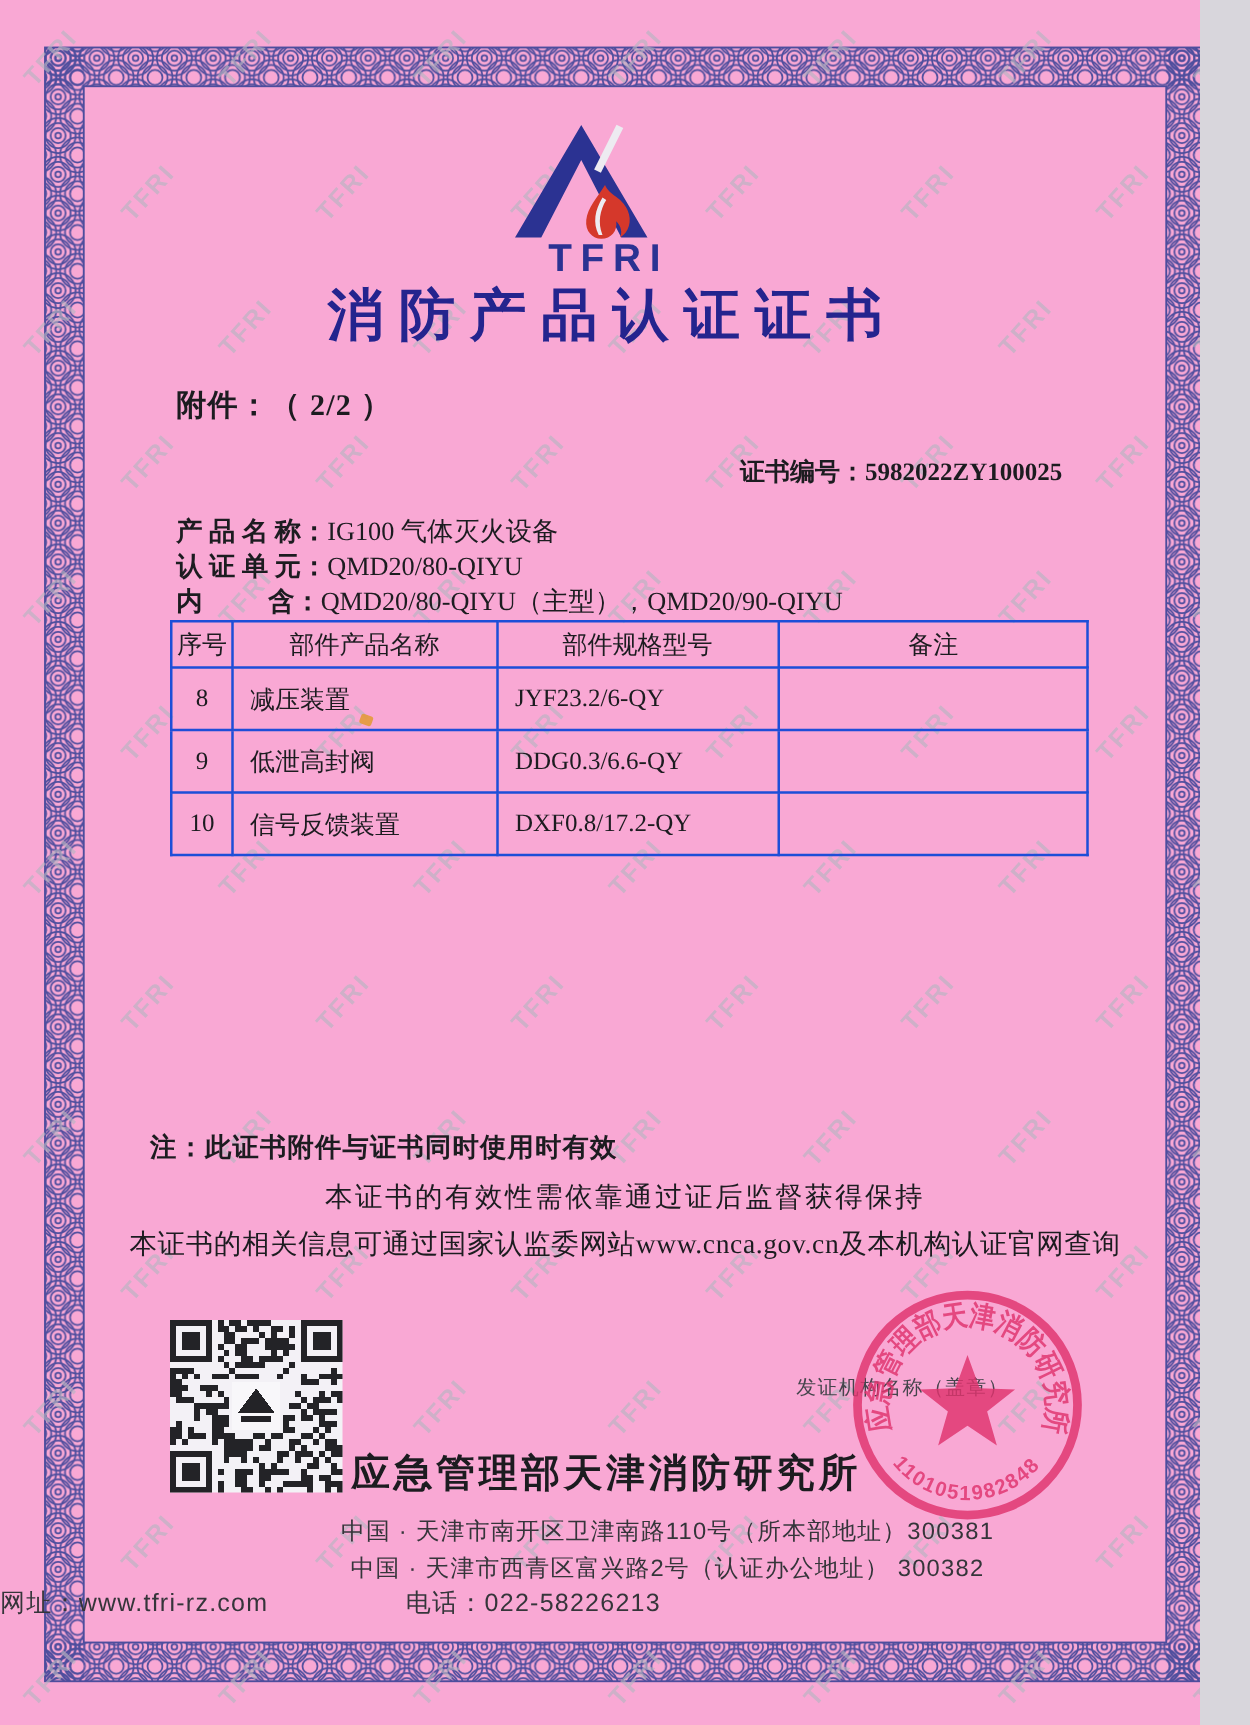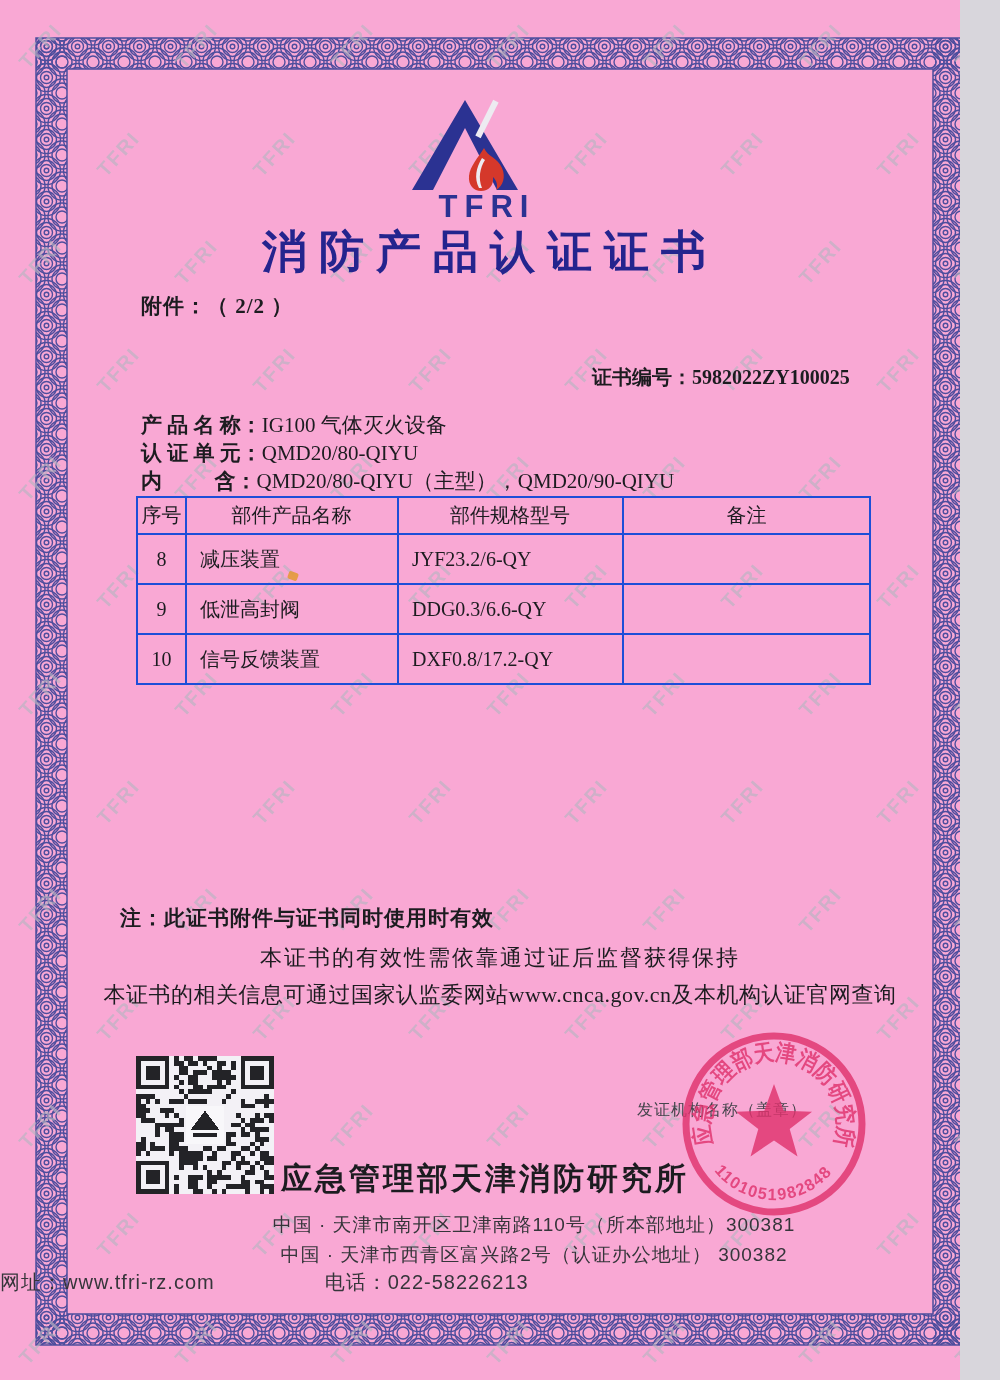--- a/index.html
+++ b/index.html
@@ -5,21 +5,21 @@
   html,body{margin:0;padding:0;background:#d8d6dc;}
   .page{
     position:relative;width:960px;height:1380px;
     background:#f9a8d4;overflow:hidden;
     font-family:"Liberation Serif","DejaVu Serif",serif;
     color:#1c1c20;
   }
   .bg-decor{position:absolute;left:0;top:0;z-index:0;}
   .abs{position:absolute;z-index:2;}
 
-  .attachment{left:141px;top:292px;font-size:21px;font-weight:bold;letter-spacing:1px;}
+  .attachment{left:141px;top:308px;font-size:24px;font-weight:bold;letter-spacing:1px;}
   .title{left:0;top:222px;width:980px;text-align:center;font-size:45px;font-weight:bold;
          color:#24248e;letter-spacing:12px;}
   .certno{left:592px;top:364px;font-size:20px;font-weight:bold;}
   .certno .val{font-family:"Liberation Serif",serif;}
 
   .fields{left:141px;top:411px;font-size:21px;line-height:28px;}
   .fields .row{white-space:nowrap;}
   .fields .lbl{font-weight:bold;white-space:pre;}
   .fields .val{font-weight:normal;}
 

